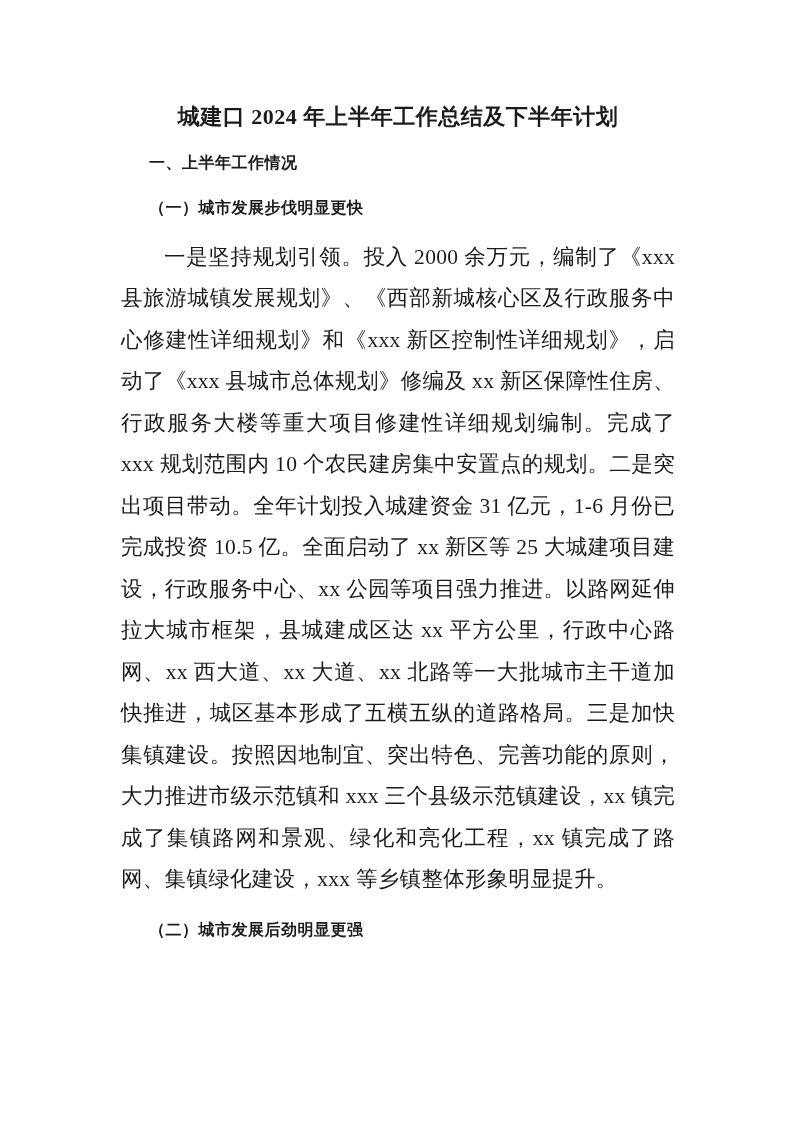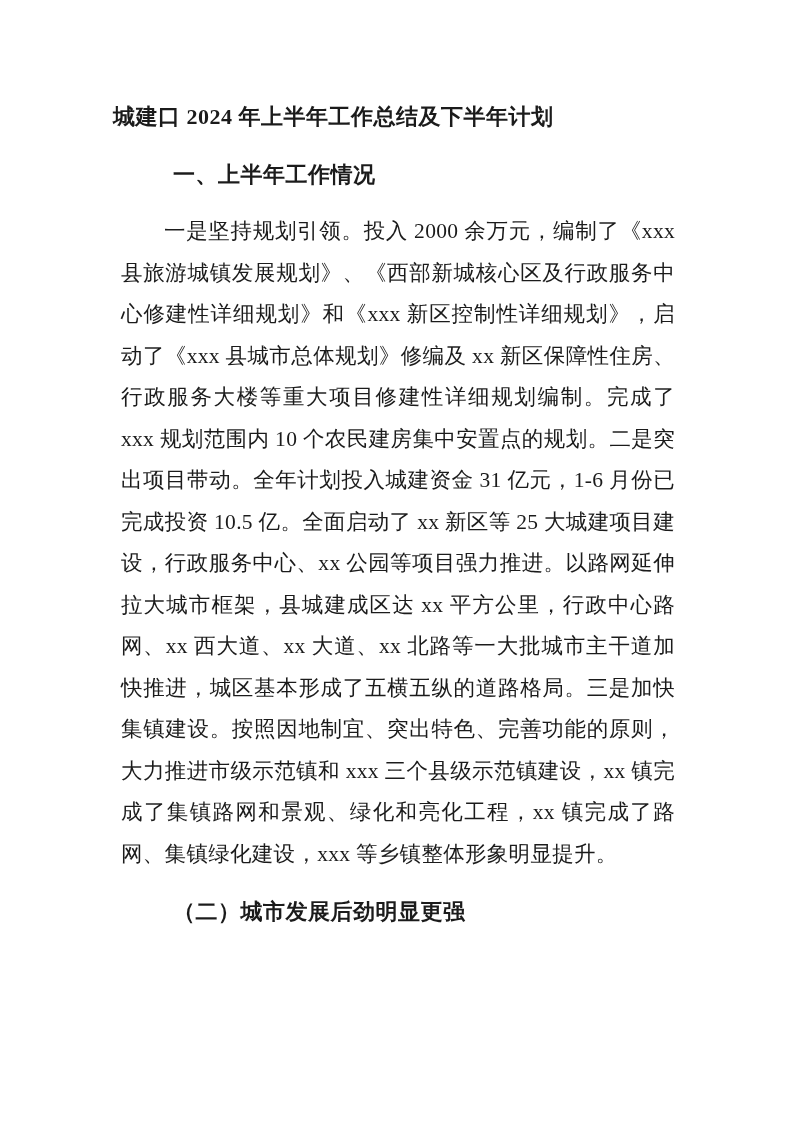--- a/index.html
+++ b/index.html
@@ -13,29 +13,30 @@
     height: 1122px;
     box-sizing: border-box;
     background: #ffffff;
     padding: 96px 110px 0 113px;
     overflow: hidden;
     font-family: "Liberation Serif", "DejaVu Serif", serif;
     color: #1b1b1b;
   }
   .doc-title {
     margin: 0;
+    text-align: center;
     font-size: 22px;
     font-weight: 700;
     line-height: 41.5px;
     letter-spacing: 0.5px;
     white-space: nowrap;
   }
   .doc-heading {
-    margin: 16px;
-    font-size: 22px;
+    margin: 4px;
+    font-size: 16px;
     font-weight: 700;
     line-height: 41.5px;
     text-indent: 2em;
     letter-spacing: 0.5px;
   }
   .doc-para {
     margin: 8px;
     font-size: 21.5px;
     font-weight: 400;
     line-height: 41.5px;
@@ -47,19 +48,20 @@
 </style>
 </head>
 <body>
 
 <div class="page">
 
   <h1 class="doc-title">城建口 2024 年上半年工作总结及下半年计划</h1>
 
   <h2 class="doc-heading">一、上半年工作情况</h2>
 
+  <h3 class="doc-heading">（一）城市发展步伐明显更快</h3>
 
   <p class="doc-para">一是坚持规划引领。投入 2000 余万元，编制了《xxx 县旅游城镇发展规划》、《西部新城核心区及行政服务中心修建性详细规划》和《xxx 新区控制性详细规划》，启动了《xxx 县城市总体规划》修编及 xx 新区保障性住房、行政服务大楼等重大项目修建性详细规划编制。完成了 xxx 规划范围内 10 个农民建房集中安置点的规划。二是突出项目带动。全年计划投入城建资金 31 亿元，1-6 月份已完成投资 10.5 亿。全面启动了 xx 新区等 25 大城建项目建设，行政服务中心、xx 公园等项目强力推进。以路网延伸拉大城市框架，县城建成区达 xx 平方公里，行政中心路网、xx 西大道、xx 大道、xx 北路等一大批城市主干道加快推进，城区基本形成了五横五纵的道路格局。三是加快集镇建设。按照因地制宜、突出特色、完善功能的原则，大力推进市级示范镇和 xxx 三个县级示范镇建设，xx 镇完成了集镇路网和景观、绿化和亮化工程，xx 镇完成了路网、集镇绿化建设，xxx 等乡镇整体形象明显提升。</p>
 
   <h3 class="doc-heading">（二）城市发展后劲明显更强</h3>
 
 
 </div>
 
 </body></html>

